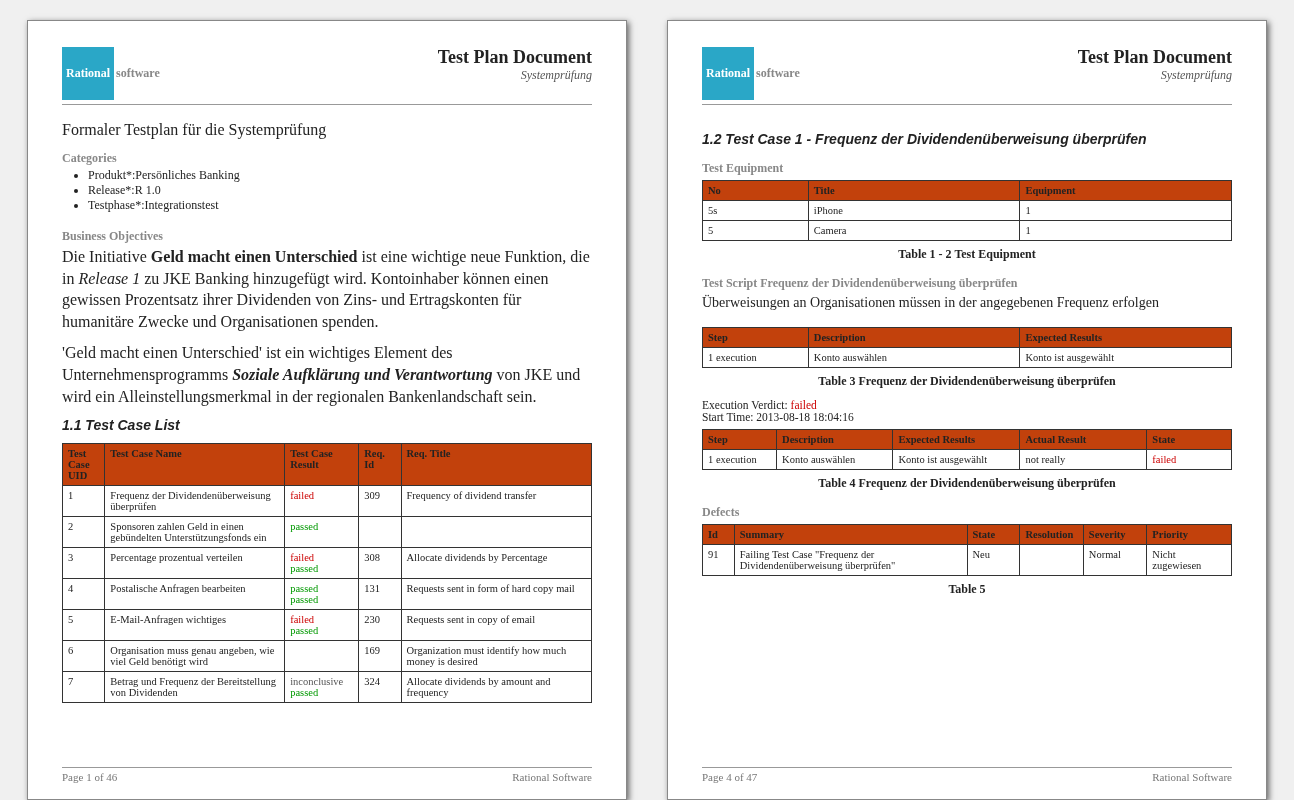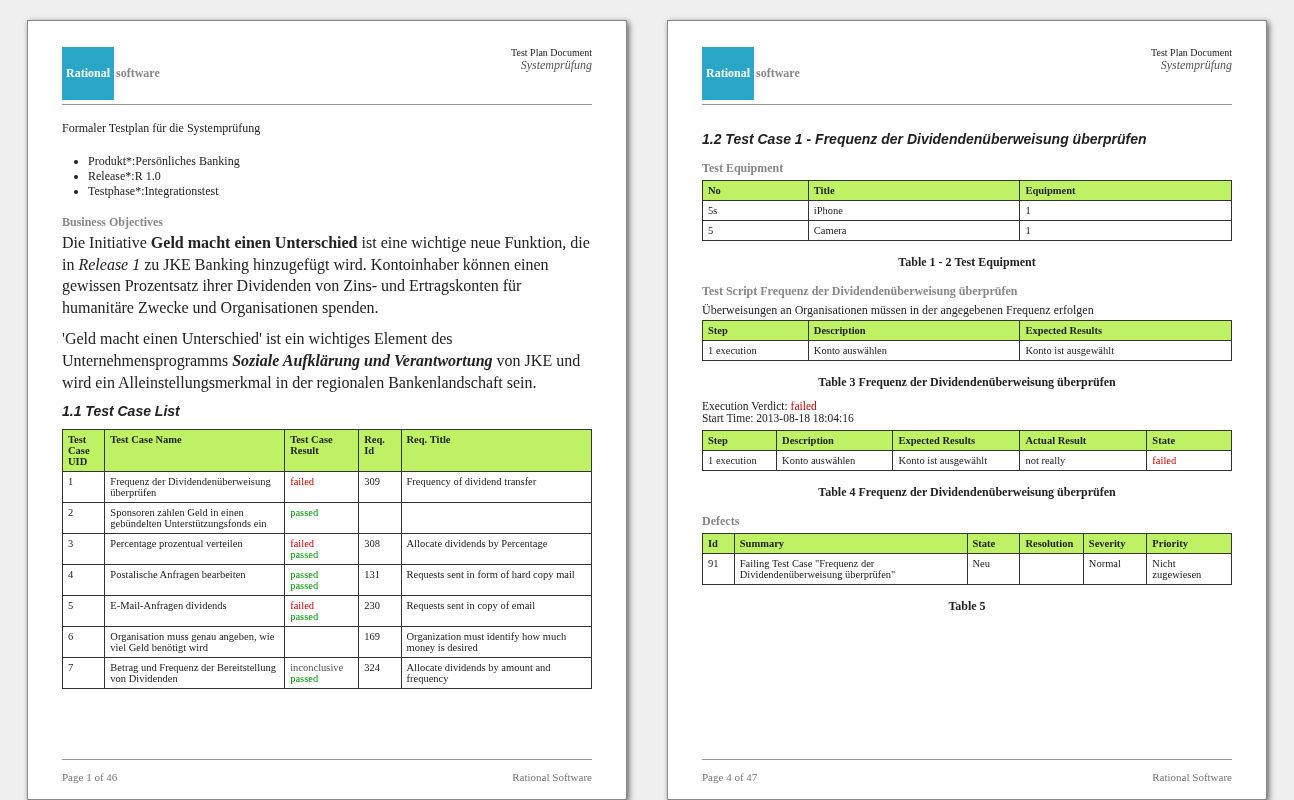--- a/index.html
+++ b/index.html
@@ -29,50 +29,50 @@
     justify-content: space-between;
     align-items: flex-start;
     border-bottom: 1px solid #999;
     padding-bottom: 4px;
     margin-bottom: 16px;
   }
   .logo { display: flex; align-items: center; font-weight: bold; font-size: 12px; }
   .logo-rational { background: #2aa7c7; color: #fff; padding: 19px 4px; margin-right: 2px; }
   .logo-software { color: #888; }
   .doc-title-block { text-align: right; }
-  .doc-title { font-weight: normal; font-size: 10px; }
+  .doc-title { font-weight: bold; font-size: 18px; }
   .doc-subtitle { font-style: italic; color: #555; font-size: 12px; }
   h1.sec { font-size: 18px; font-weight: bold; margin-bottom: 2px; font-family: Arial, sans-serif; }
-  .sec-sub { font-size: 12px; margin-bottom: 18px; }
+  .sec-sub { font-size: 16px; margin-bottom: 12px; }
   .cat-head, .bo-head { color: #888; font-weight: bold; font-size: 12px; margin-bottom: 2px; }
   ul.cats { list-style: disc; padding-left: 26px; font-size: 12px; margin-bottom: 16px; }
   .bo-body { font-size: 16px; line-height: 1.35; margin-bottom: 10px; }
   .bo-body .bold { font-weight: bold; }
   .bo-body .ital { font-style: italic; }
   h2.subsec { font-size: 14px; font-weight: bold; font-style: italic; font-family: Arial, sans-serif; margin: 10px 0; }
   table { width: 100%; border-collapse: collapse; font-size: 10.5px; }
   table th, table td { border: 1px solid #333; padding: 4px 5px; vertical-align: top; text-align: left; }
-  table th { background: #bef264; font-weight: bold; }
+  table th { background: #c2410c; font-weight: bold; }
   .result-failed { color: #c00; }
   .result-passed { color: #090; }
   .result-inconclusive { color: #555; text-align: right; }
   .page-footer {
     margin-top: auto;
     border-top: 1px solid #999;
-    padding-top: 11px;
+    padding-top: 3px;
     display: flex;
     justify-content: space-between;
     color: #777;
     font-size: 11px;
   }
   .eq-title, .ts-title, .er-title, .def-title {
     color: #888; font-weight: bold; font-size: 12px; margin-top: 14px; margin-bottom: 4px;
   }
-  .table-caption { text-align: center; font-weight: bold; font-size: 12px; margin: 14px 0 10px 0; }
-  .ts-sub { font-size: 12px; margin-bottom: 2px; }
+  .table-caption { text-align: center; font-weight: bold; font-size: 12px; margin: 6px 0 10px 0; }
+  .ts-sub { font-size: 14px; margin-bottom: 16px; }
   .er-sub { font-size: 11.5px; }
   .body-content { flex: 1; }
 </style>
 </head>
 <body>
 
 <div class="page">
   <div class="page-header">
     <div class="logo">
       <span class="logo-rational">Rational</span>
@@ -80,20 +80,21 @@
     </div>
     <div class="doc-title-block">
       <div class="doc-title">Test Plan Document</div>
       <div class="doc-subtitle">Systemprüfung</div>
     </div>
   </div>
 
   <div class="body-content">
     <div class="sec-sub">Formaler Testplan für die Systemprüfung</div>
 
+    <div class="cat-head">Categories</div>
     <ul class="cats">
       <li>Produkt*:Persönliches Banking</li>
       <li>Release*:R 1.0</li>
       <li>Testphase*:Integrationstest</li>
     </ul>
 
     <div class="bo-head">Business Objectives</div>
     <p class="bo-body">
       <span>Die Initiative </span><span class="bold">Geld macht einen Unterschied</span><span> ist eine wichtige neue Funktion, die in </span><span class="ital">Release 1</span><span> zu JKE Banking hinzugefügt wird. Kontoinhaber können einen gewissen Prozentsatz ihrer Dividenden von Zins- und Ertragskonten für humanitäre Zwecke und Organisationen spenden.</span>
     </p>
@@ -137,21 +138,21 @@
           </tr>
           <tr>
             <td>4</td>
             <td>Postalische Anfragen bearbeiten</td>
             <td><span class="result-passed">passed</span><br><span class="result-passed">passed</span></td>
             <td>131</td>
             <td>Requests sent in form of hard copy mail</td>
           </tr>
           <tr>
             <td>5</td>
-            <td>E-Mail-Anfragen dividends</td>
+            <td>E-Mail-Anfragen wichtiges</td>
             <td><span class="result-failed">failed</span><br><span class="result-passed">passed</span></td>
             <td>230</td>
             <td>Requests sent in copy of email</td>
           </tr>
           <tr>
             <td>6</td>
             <td>Organisation muss genau angeben, wie viel Geld benötigt wird</td>
             <td></td>
             <td>169</td>
             <td>Organization must identify how much money is desired</td>

